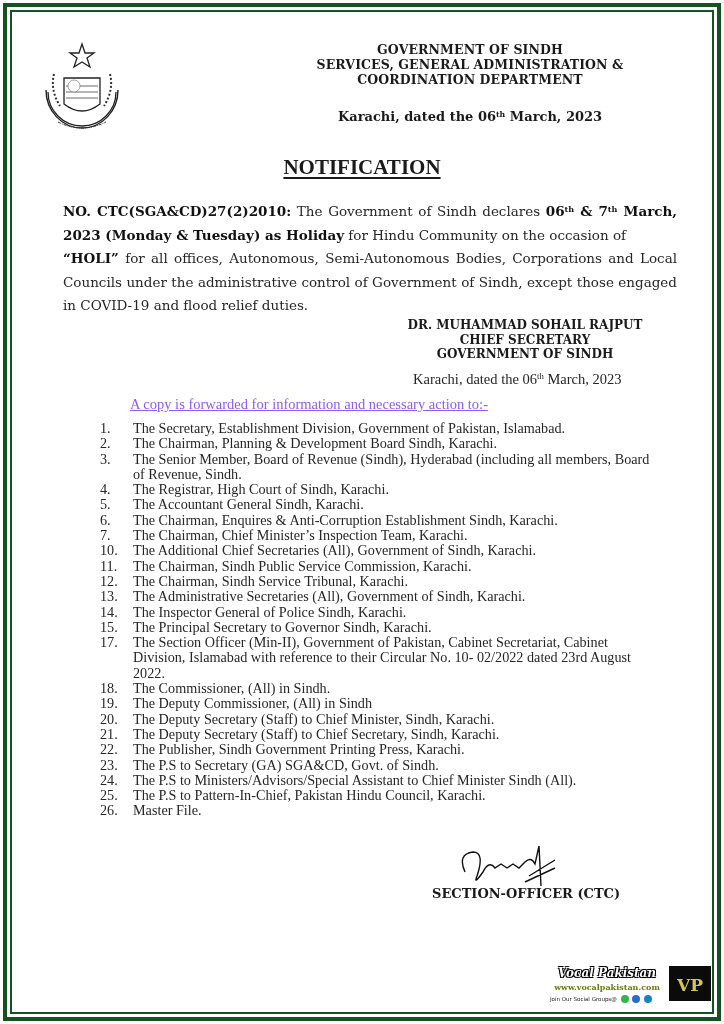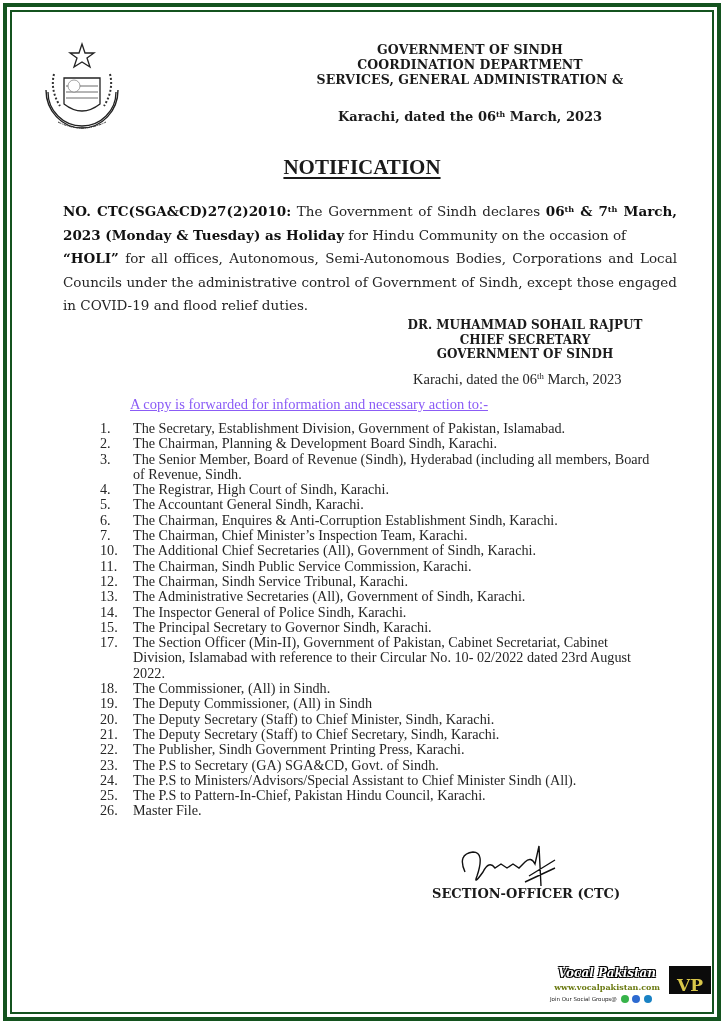--- a/index.html
+++ b/index.html
@@ -82,21 +82,21 @@
   .wm-url {
     position: absolute; left: 0; top: 16px; width: 118px; text-align: center;
     font-family: "DejaVu Serif", serif; font-weight: bold; font-size: 8px; color: #6b7a12;
   }
   .wm-join {
     position: absolute; left: 2px; top: 29px; font-size: 5.5px;
     font-family: "DejaVu Sans", sans-serif; color: #222; white-space: nowrap;
   }
   .wm-social { display: inline-block; width: 8px; height: 8px; border-radius: 50%; vertical-align: middle; margin-left: 2px; }
   .wm-logo {
-    position: absolute; left: 121px; top: 0; width: 42px; height: 28px; background: #0b0b0b;
+    position: absolute; left: 121px; top: 0; width: 42px; height: 35px; background: #0b0b0b;
     color: #d8c64a; font-family: "DejaVu Serif", serif; font-weight: bold; font-size: 17px;
     text-align: center; line-height: 38px;
   }
 </style>
 </head>
 <body>
 
 <div class="frame-outer"></div>
 <div class="frame-inner"></div>
 
@@ -108,22 +108,22 @@
   <line x1="26" y1="44" x2="58" y2="44" stroke="#444" stroke-width="0.8"></line>
   <line x1="26" y1="50" x2="58" y2="50" stroke="#444" stroke-width="0.8"></line>
   <line x1="26" y1="56" x2="58" y2="56" stroke="#444" stroke-width="0.8"></line>
   <circle cx="34" cy="44" r="6" fill="#fff" stroke="#666" stroke-width="0.6"></circle>
   <path d="M14,32 Q10,48 20,64 M70,32 Q74,48 64,64" fill="none" stroke="#333" stroke-width="2" stroke-dasharray="2 2"></path>
   <path d="M18,80 Q42,92 66,80" fill="none" stroke="#333" stroke-width="1" stroke-dasharray="3 1 1 1"></path>
 </svg>
 
 <div class="header">
   <div>GOVERNMENT OF SINDH</div>
+  <div>SERVICES, GENERAL ADMINISTRATION &amp;</div>
   <div>COORDINATION DEPARTMENT</div>
-  <div>SERVICES, GENERAL ADMINISTRATION &amp;</div>
 </div>
 <div class="header-date">
   <span>Karachi, dated the 06</span><sup>th</sup><span> March, 2023</span>
 </div>
 
 <div class="title"><span>NOTIFICATION</span></div>
 
 <div class="body-para">
   <b>NO. CTC(SGA&amp;CD)27(2)2010:</b><span> The Government of Sindh declares </span><b><span>06</span><sup>th</sup><span> &amp; 7</span><sup>th</sup><span> March, 2023 (Monday &amp; Tuesday) as Holiday</span></b><span> for Hindu Community on the occasion of </span><br><b>“HOLI”</b><span>  for all offices, Autonomous, Semi-Autonomous Bodies, Corporations and Local Councils under the administrative control of Government of Sindh, except those engaged in COVID-19 and flood relief duties.</span>
 </div>

